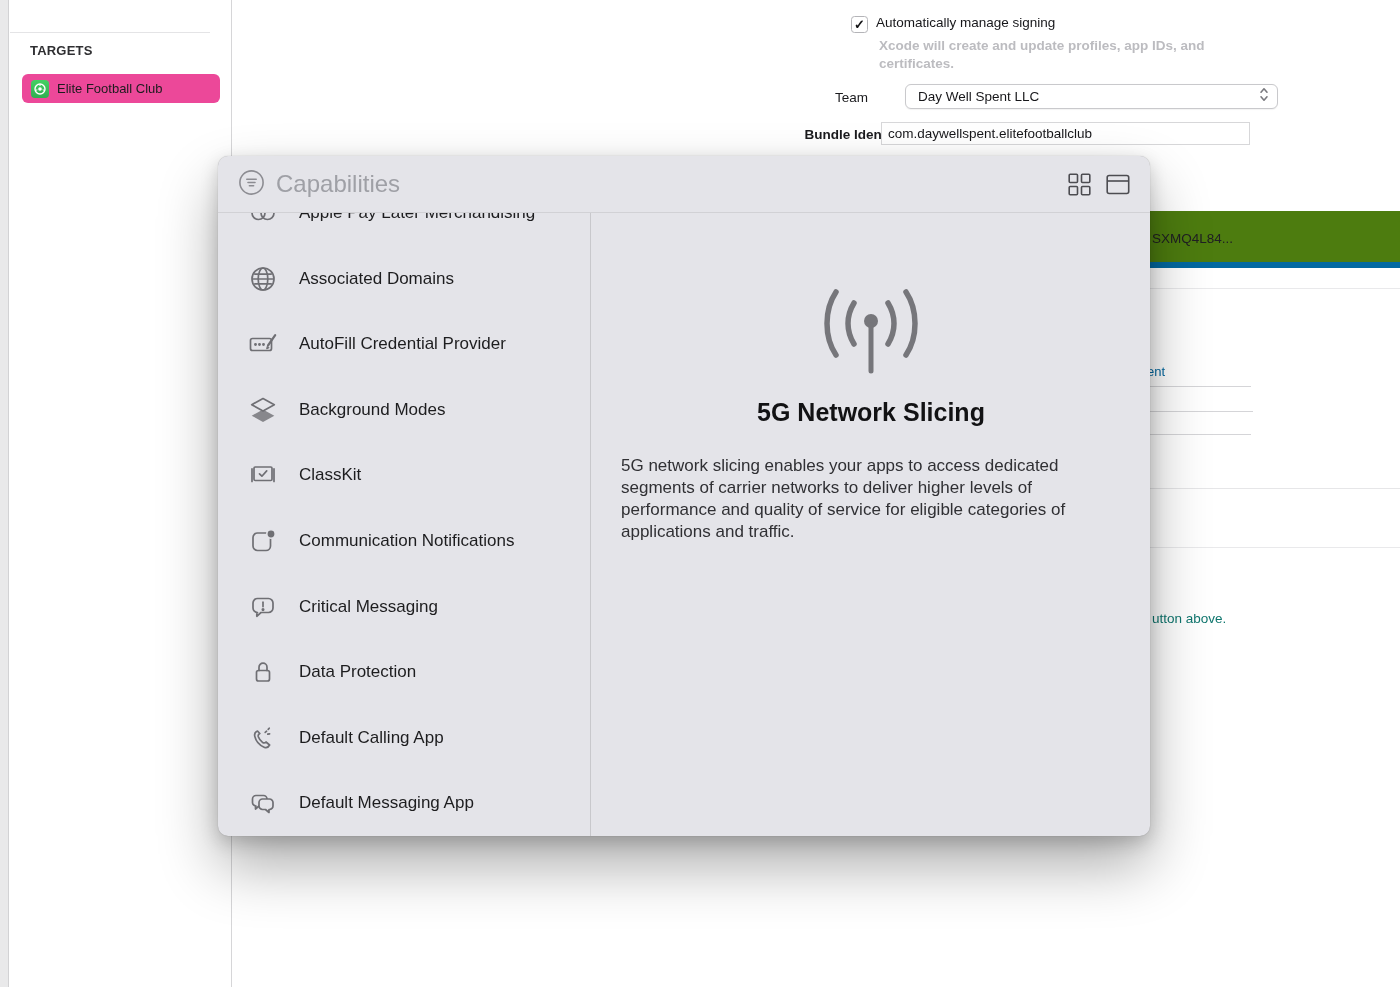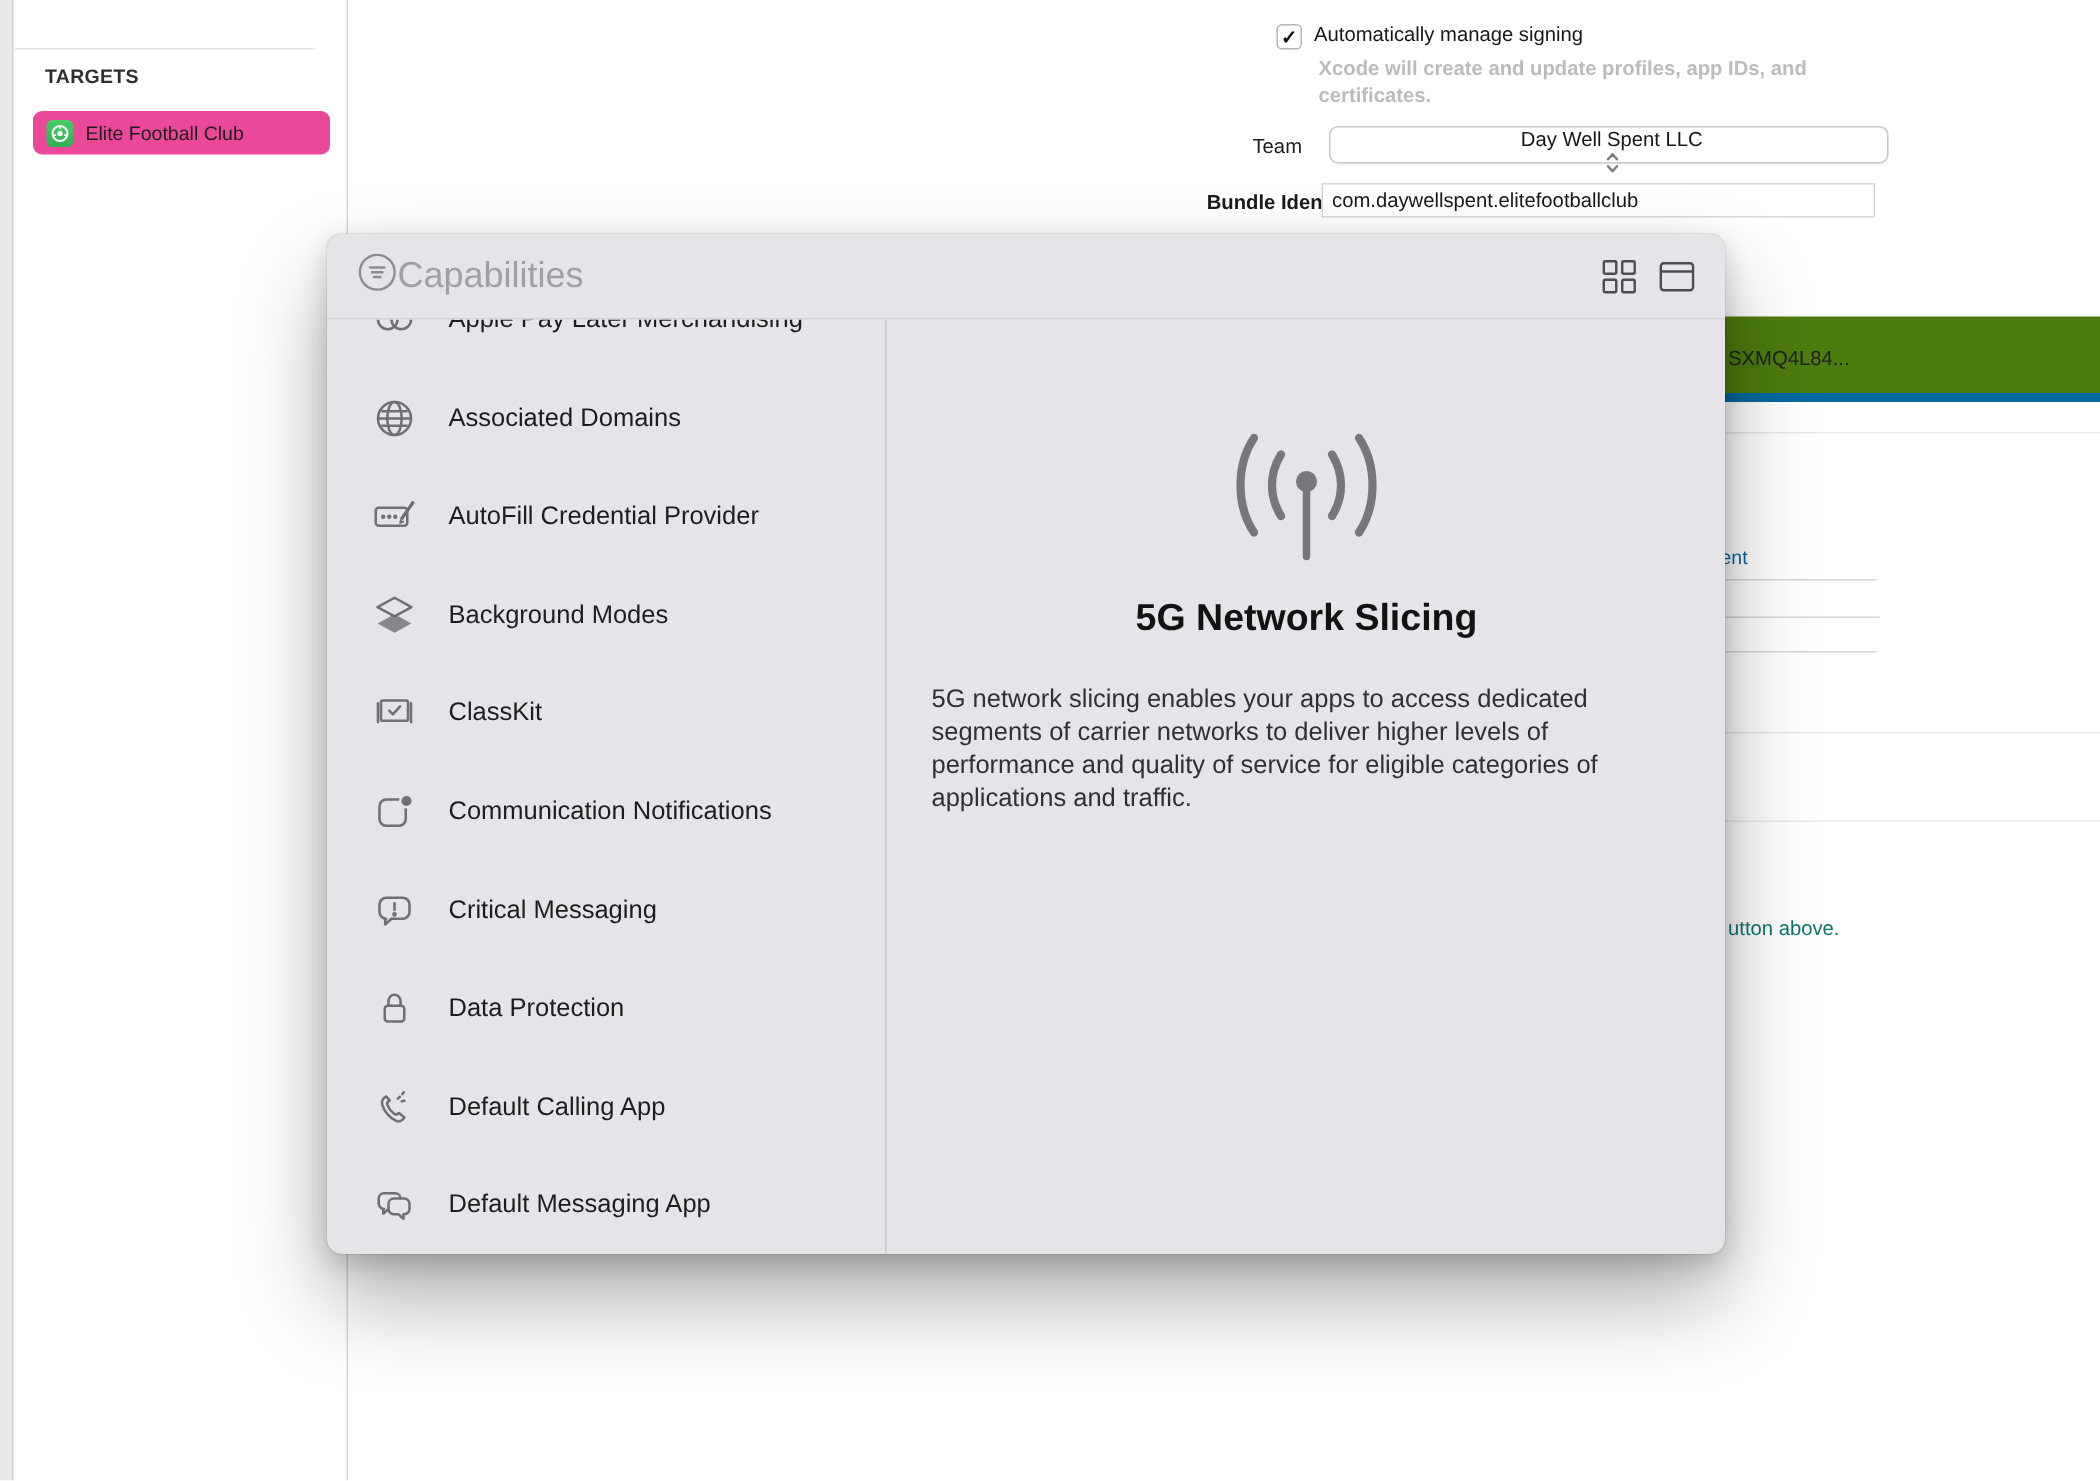--- a/index.html
+++ b/index.html
@@ -26,43 +26,43 @@
   
   .checkbox { position:absolute; left:851px; top:16px; width:17px; height:17px; background:#fff;
     border:1px solid #b4b4b8; border-radius:3.5px; display:flex; align-items:center; justify-content:center; }
   .checkbox::after { content:"✓"; font-size:13px; font-weight:700; color:#141416; line-height:1; }
   .auto-label { position:absolute; left:876px; top:15px; font-size:13.5px; color:#17171a; }
   .auto-help { position:absolute; left:879px; top:37px; width:336px; font-size:13.5px;
     line-height:17.5px; color:#bcbcc0;font-weight:bold; }
   .field-label { position:absolute; font-size:13.5px; color:#1b1b1e; text-align:right; width:130px; }
   .team-label { left:738px; top:90px; }
   .bundle-label { left:781px; top:127px;font-weight:bold; }
-  .team-field { position:absolute; left:886px; top:84px; width:373px; height:25px; background:#fff;
+  .team-field { position:absolute; left:905px; top:84px; width:373px; height:25px; background:#fff;
     border:1px solid #c9c9cc; border-radius:6px; display:flex; align-items:center;
-    padding:0 8px 0 12px; box-shadow:0 .5px 1px rgba(0,0,0,.05);flex-direction:column; }
+    padding:0 8px 0 12px; box-shadow:0 .5px 1px rgba(0,0,0,.05); }
   .team-value { flex:1; font-size:13.5px; color:#17171a; }
   .bundle-field { position:absolute; left:881px; top:122px; width:369px; height:23px; background:#fff;
     border:1px solid #d7d7d9; font-size:13.5px; color:#17171a; padding:0 6px; outline:none;
     font-family:"Liberation Sans", sans-serif; }
 
   
   .bg-band { position:absolute; left:1150px; top:211px; width:250px; height:57px;
     background:#4d7c0f; border-bottom:6px solid #0369a1; }
   .bg-band span { position:absolute; left:2px; top:20px; font-size:13.5px; color:#202023; }
   .bg-line { position:absolute; height:1px; background:#e9e9eb; }
   .frag-ent { position:absolute; left:1147px; top:364px; font-size:13px; color:#0369a1; }
   .frag-hint { position:absolute; left:1152px; top:611px; font-size:13.5px; color:#0f766e; }
 
   
   .popup { position:absolute; left:218px; top:156px; width:932px; height:680px;
     background:#e4e4e9; border-radius:10px;
     box-shadow:0 30px 60px rgba(0,0,0,.32), 0 6px 18px rgba(0,0,0,.18), 0 0 1px rgba(0,0,0,.3); }
   .popup-header { position:absolute; left:0; top:0; width:100%; height:57px;
     border-bottom:1px solid #d1d1d5; display:flex; align-items:center; padding:0 20px; border-radius:10px 10px 0 0; }
-  .filter-input { flex:1; border:none; outline:none; background:transparent;
+  .filter-input { flex:1; margin-left:11px; border:none; outline:none; background:transparent;
     font-size:24px; color:#3c3c40; font-family:"Liberation Sans", sans-serif; }
   .filter-input::placeholder { color:#9fa0a6; }
   .hdr-btn { width:24px; height:24px; margin-left:15px; display:flex; align-items:center;
     justify-content:center; background:transparent; border:none; cursor:default; }
 
   .popup-body { position:absolute; left:0; top:57px; width:932px; height:623px; border-radius:0 0 10px 10px; overflow:hidden; }
   .cap-list { position:absolute; left:0; top:0; width:373px; height:623px;
     border-right:1px solid #c8c8cc; overflow:hidden; }
   .cap-row { position:absolute; left:0; width:372px; height:66px; display:flex; align-items:center;
     padding-left:30px; gap:21px; }

